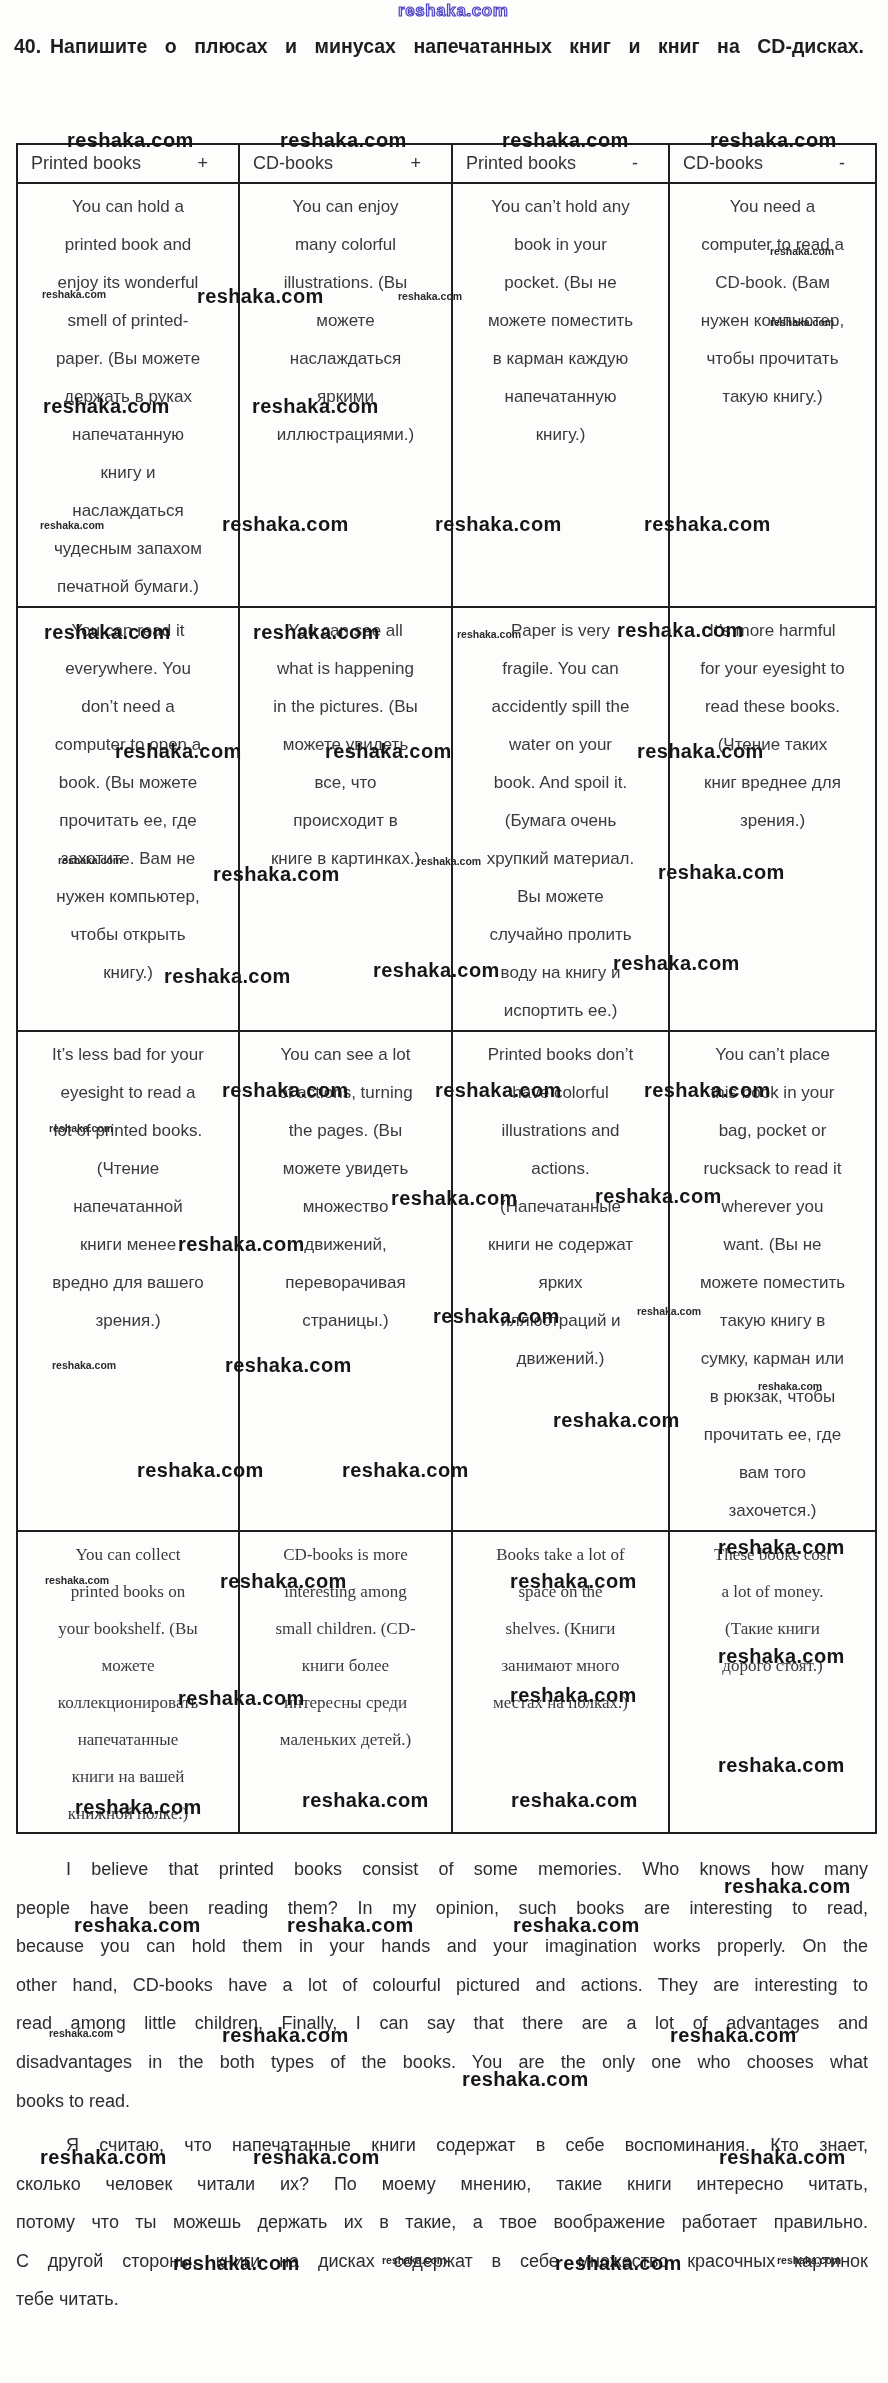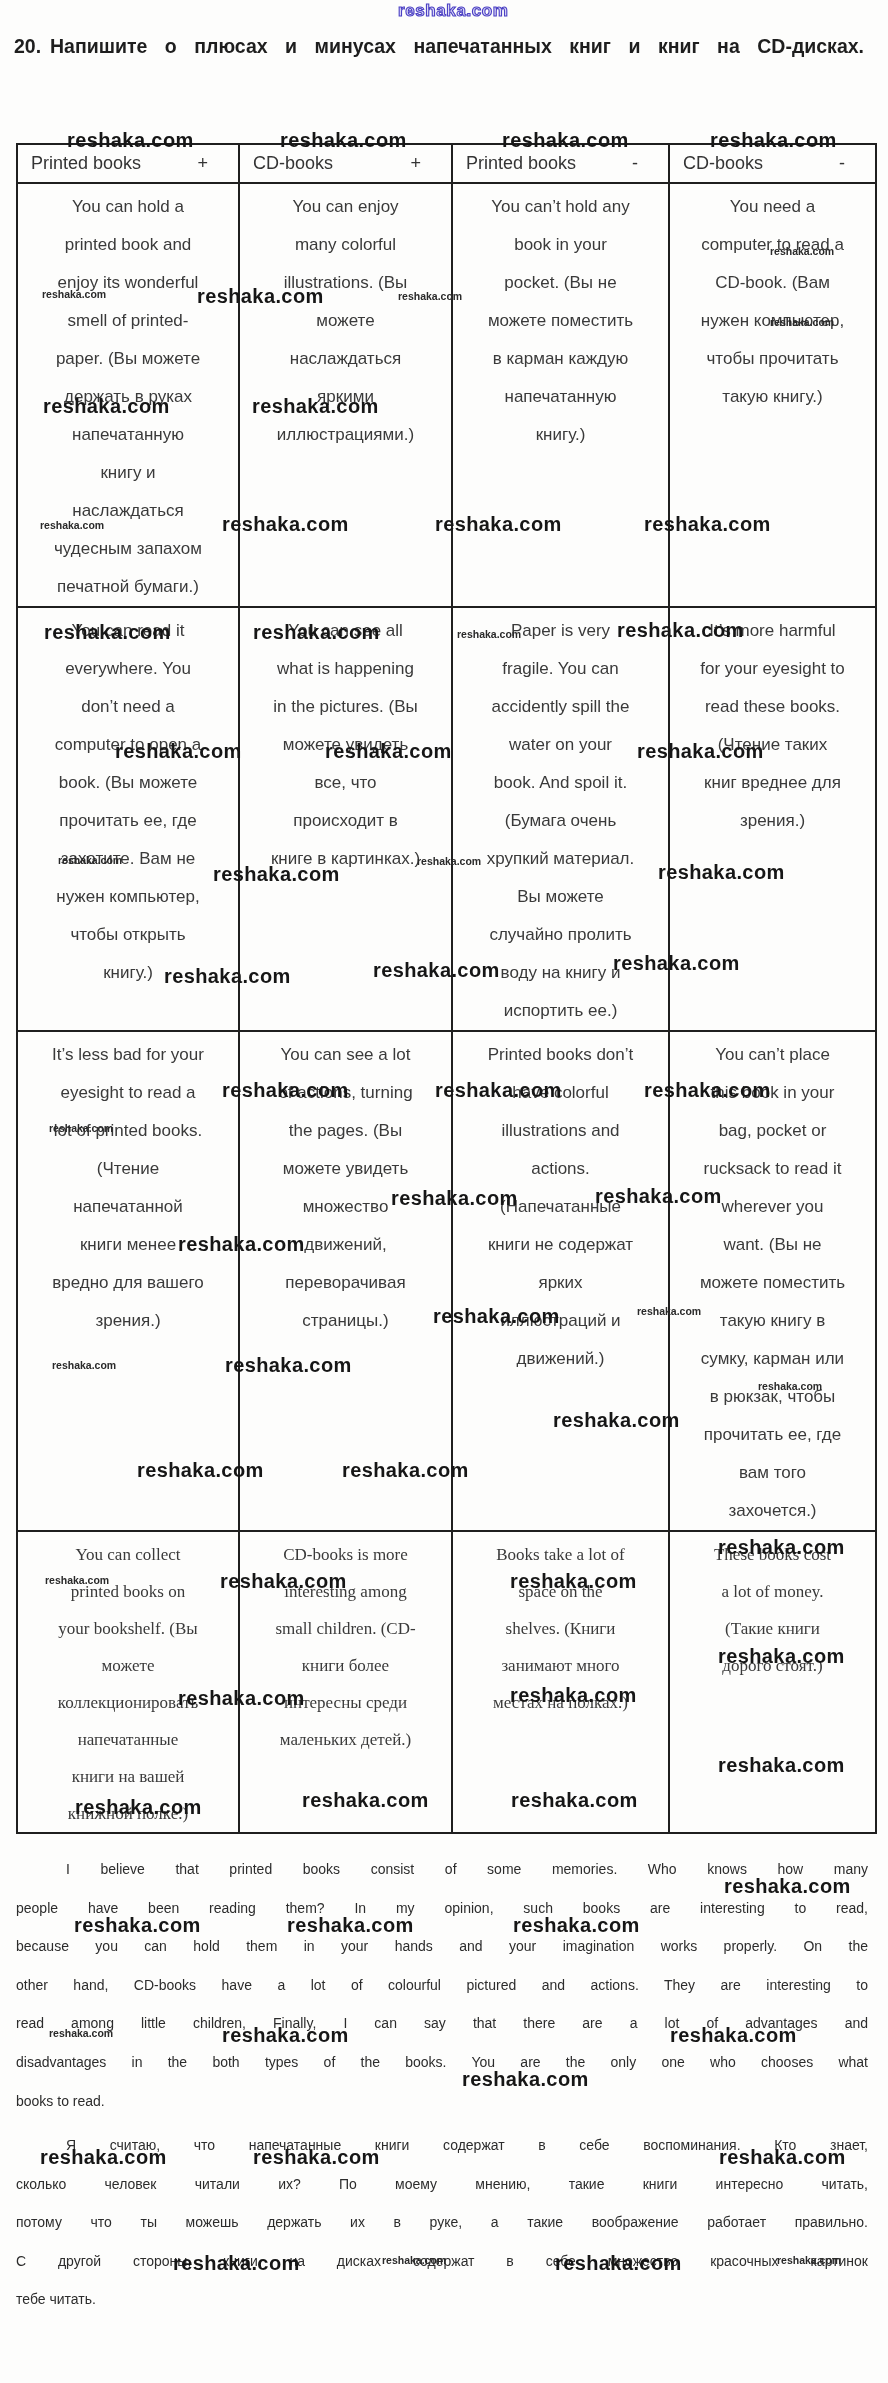--- a/index.html
+++ b/index.html
@@ -34,21 +34,21 @@
         font-size:18px;color:#343434;padding:0 30px 0 13px;}
   .th-inner{display:flex;justify-content:space-between;align-items:center;}
   table.grid td{vertical-align:top;padding:4px 6px 0 6px;
         font-size:17px;line-height:38px;color:#3a3a3a;
         text-align:center;white-space:pre-line;}
   tr.r1{height:421px;padding-left:32px;} tr.r2{height:413px;} tr.r3{height:499px;}
   tr.r4{height:302px;font-family:Liberation Serif, serif;} tr.r4 td{line-height:37px;}
 
   
   .essay{position:absolute;left:16px;width:852px;
-        font-size:14px;line-height:38.6px;color:#2c2c2c;}
+        font-size:18px;line-height:38.6px;color:#2c2c2c;}
   .essay-en{top:1850px;}
   .essay-ru{top:2126px;}
   .essay .jline.last{text-align-last:left;}
   .essay .jline.first{text-indent:50px;}
 </style>
 </head>
 <body>
 
 <div class="page">
 
@@ -120,21 +120,21 @@
       <span class="wm l" style="left: 40px; top: 2147px;">reshaka.com</span>
       <span class="wm l" style="left: 253px; top: 2147px;">reshaka.com</span>
       <span class="wm l" style="left: 719px; top: 2147px;">reshaka.com</span>
       <span class="wm l" style="left: 173px; top: 2253px;">reshaka.com</span>
       <span class="wm s" style="left: 382px; top: 2255px;">reshaka.com</span>
       <span class="wm l" style="left: 555px; top: 2253px;">reshaka.com</span>
       <span class="wm s" style="left: 777px; top: 2255px;">reshaka.com</span>
     </div>
 
   <div class="task">
-    <span class="task-number">20.</span>
+    <span class="task-number">40.</span>
     <div class="jline">Напишите о плюсах и минусах напечатанных книг и книг на CD-дисках.</div>
   </div>
 
   <table class="grid">
     <colgroup>
       <col style="width:222px">
         <col style="width:213px">
         <col style="width:217px">
         <col style="width:207px">
     </colgroup>
@@ -307,18 +307,18 @@
       <div class="jline">people have been reading them? In my opinion, such books are interesting to read,</div>
       <div class="jline">because you can hold them in your hands and your imagination works properly. On the</div>
       <div class="jline">other hand, CD-books have a lot of colourful pictured and actions. They are interesting to</div>
       <div class="jline">read among little children, Finally, I can say that there are a lot of advantages and</div>
       <div class="jline">disadvantages in the both types of the books. You are the only one who chooses what</div>
       <div class="jline last">books to read.</div>
     </div>
   <div class="essay essay-ru">
       <div class="jline first">Я считаю, что напечатанные книги содержат в себе воспоминания. Кто знает,</div>
       <div class="jline">сколько человек читали их? По моему мнению, такие книги интересно читать,</div>
-      <div class="jline">потому что ты можешь держать их в руке, а такие воображение работает правильно.</div>
+      <div class="jline">потому что ты можешь держать их в такие, а твое воображение работает правильно.</div>
       <div class="jline">С другой стороны, книги на дисках содержат в себе множество красочных картинок</div>
       <div class="jline last">тебе читать.</div>
     </div>
 
 </div>
 
 </body></html>

